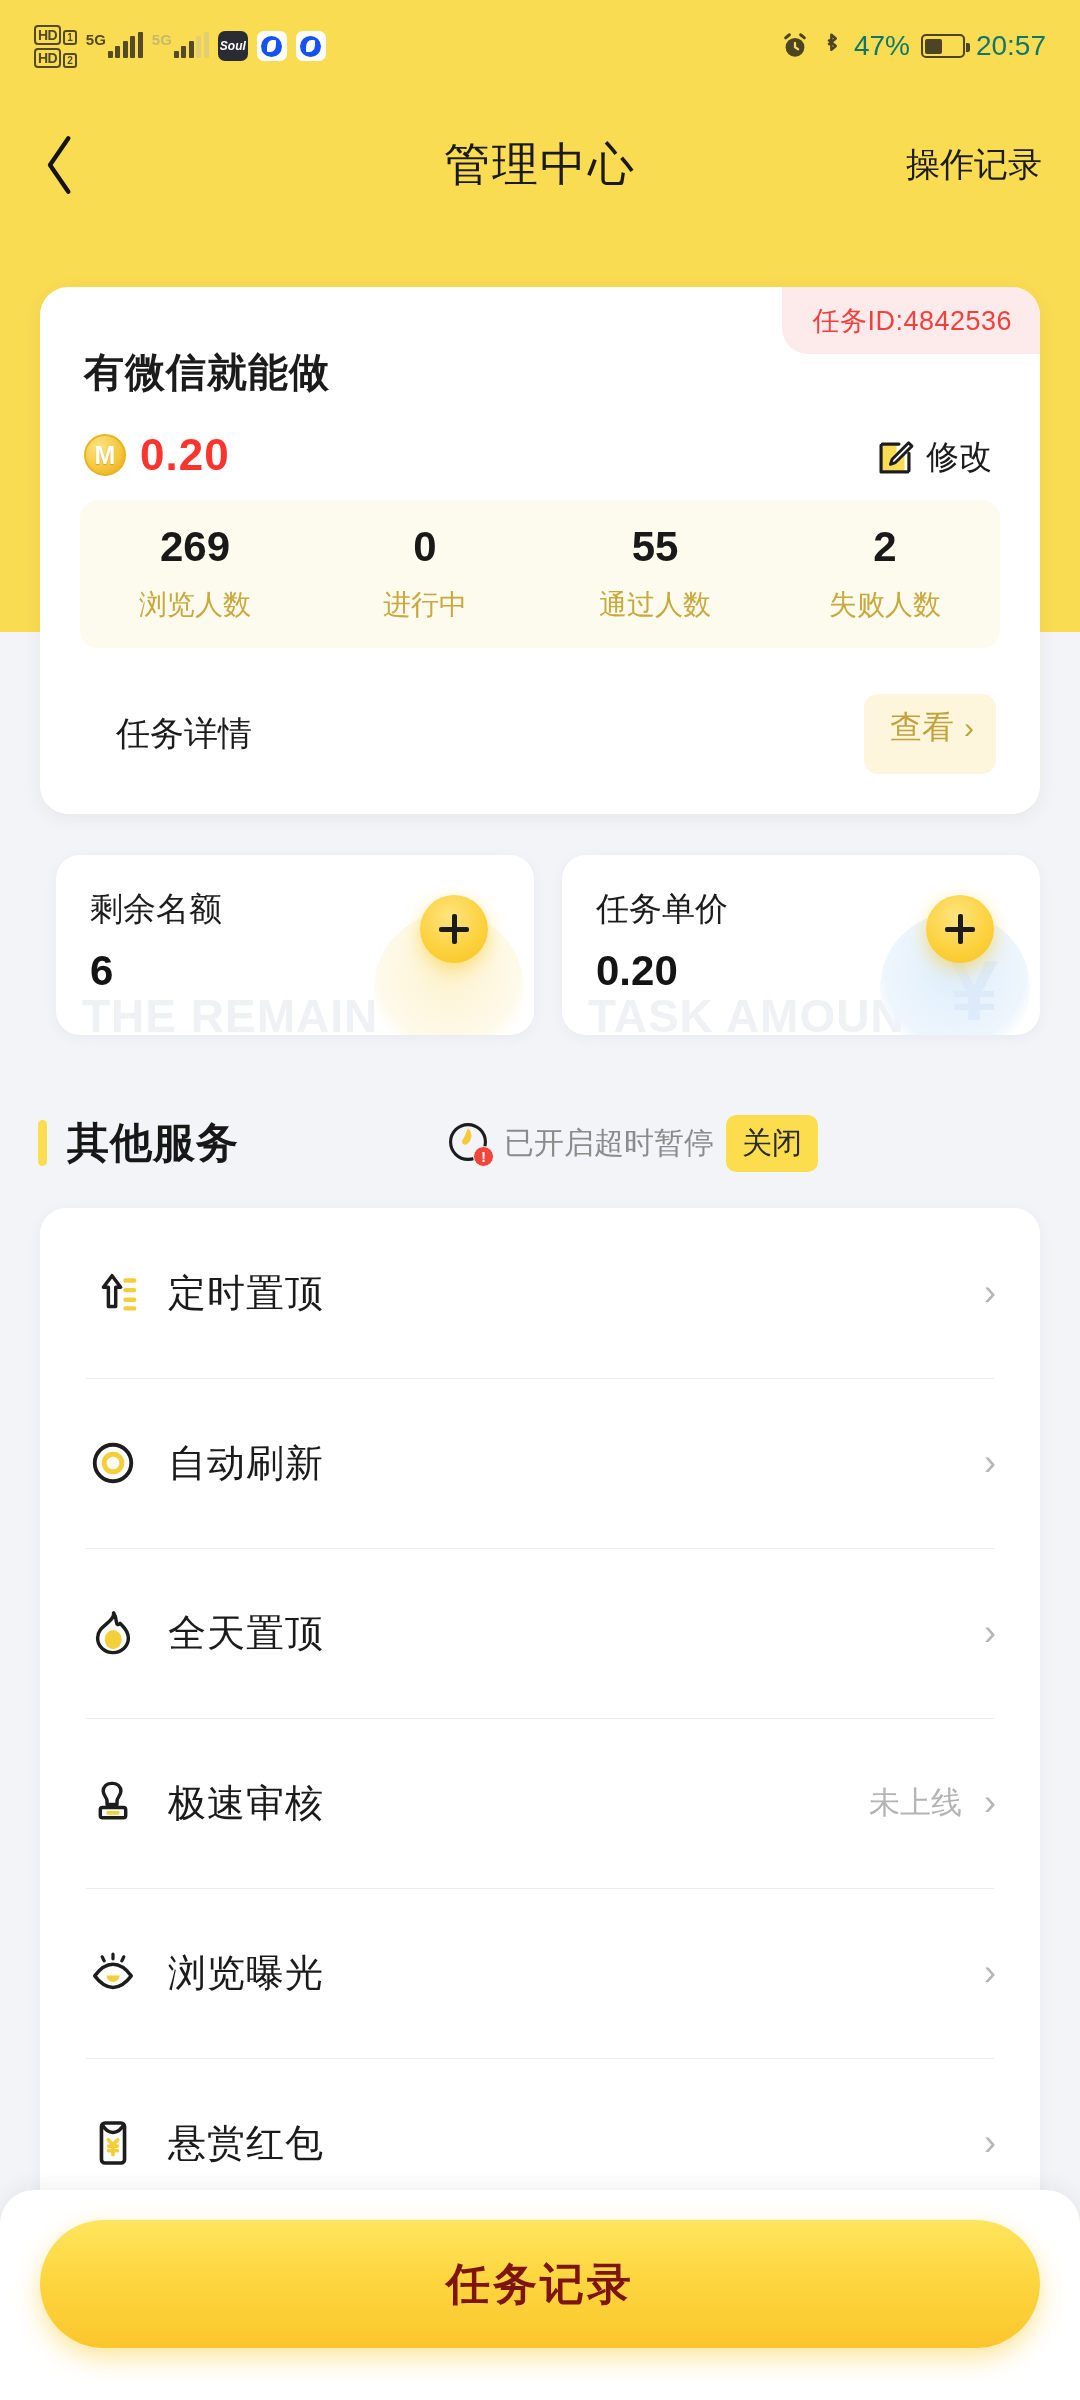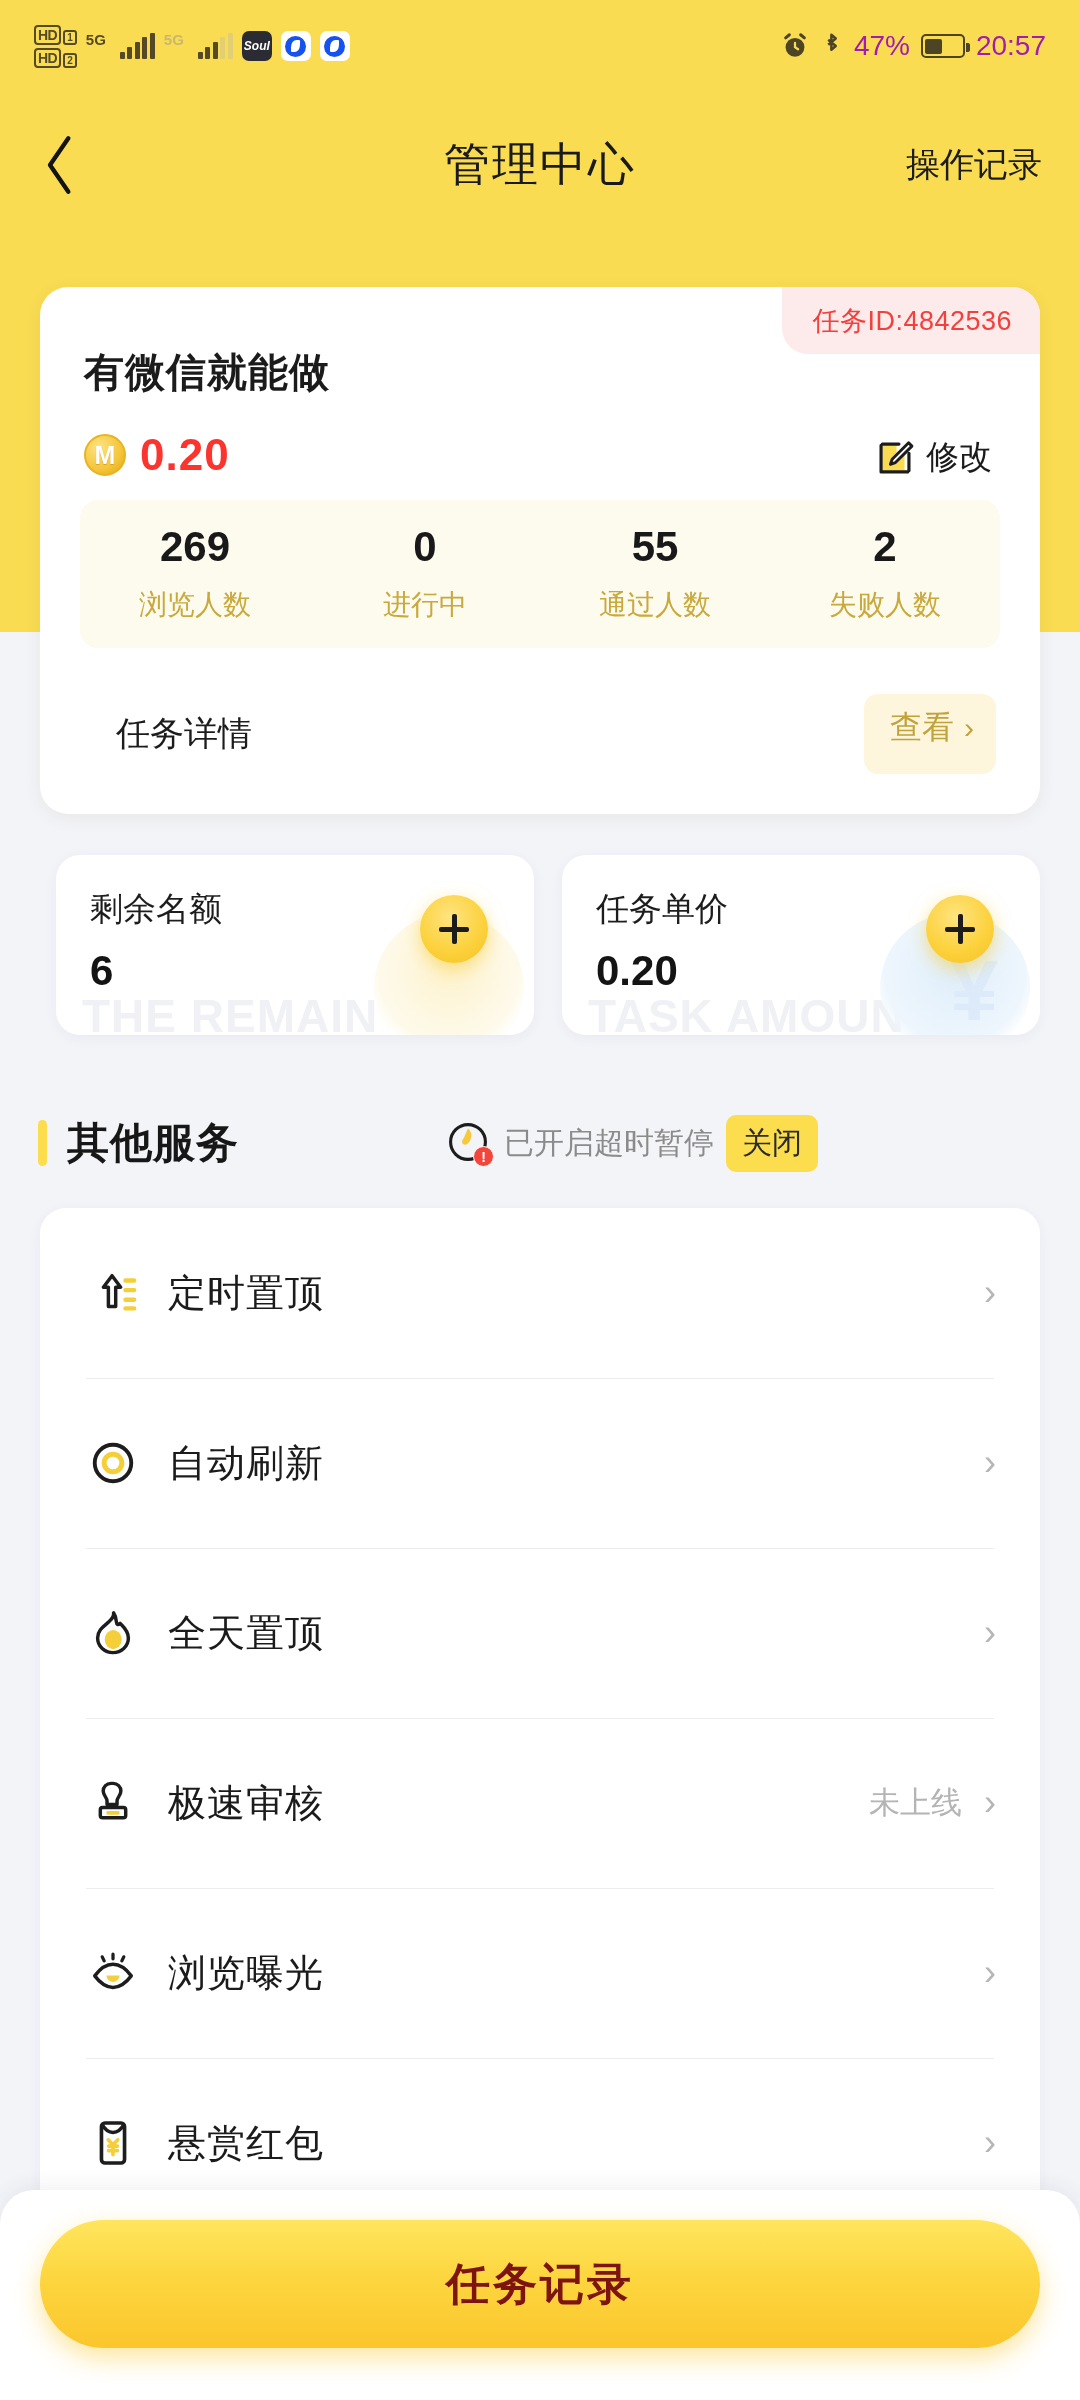--- a/index.html
+++ b/index.html
@@ -39,21 +39,21 @@
     color: #554a28;
   }
   .hd-box {
     border: 2.2px solid #554a28; border-radius: 4px;
     padding: 1px 2px; font-size: 14px; letter-spacing: -0.5px;
   }
   .hd-num {
     border: 2px solid #554a28; border-radius: 3px;
     font-size: 10px; padding: 0 2px; line-height: 1.1;
   }
-  .sig-group { display: flex; align-items: center; gap: 14px; }
+  .sig-group { display: flex; align-items: flex-start; gap: 2px; }
   .sig-label { font-size: 15px; font-weight: bold; line-height: 1; margin-bottom: 14px; color: #554a28; }
   .sig-label.dim { color: #c9b96e; }
   .bars { display: flex; align-items: flex-end; gap: 2.5px; height: 26px; }
   .bars i { width: 5px; background: #554a28; border-radius: 1px; display: block; }
   .bars i:nth-child(1) { height: 7px; }
   .bars i:nth-child(2) { height: 12px; }
   .bars i:nth-child(3) { height: 17px; }
   .bars i:nth-child(4) { height: 22px; }
   .bars i:nth-child(5) { height: 26px; }
   .bars.pale i { background: #e2cf74; }
@@ -71,21 +71,21 @@
     width: 21px; height: 21px; border-radius: 50%;
     background: #1652f0; display: block; position: relative;
   }
   .app-blue span::after {
     content: ""; position: absolute; left: 6px; top: 4px;
     width: 9px; height: 12px; background: #fff;
     border-radius: 60% 10% 60% 10%;
   }
   .sb-right {
     margin-left: auto; display: flex; align-items: center; gap: 11px;
-    font-size: 28px; color: #a21caf; font-weight: 500;
+    font-size: 28px; color: #0f766e; font-weight: 500;
   }
   .sb-icon { display: flex; align-items: center; }
   .batt {
     width: 44px; height: 24px; border: 2.5px solid #4d4426;
     border-radius: 5px; position: relative; padding: 2.5px;
   }
   .batt::after {
     content: ""; position: absolute; right: -7px; top: 7px;
     width: 4px; height: 9px; background: #4d4426; border-radius: 0 2px 2px 0;
   }

